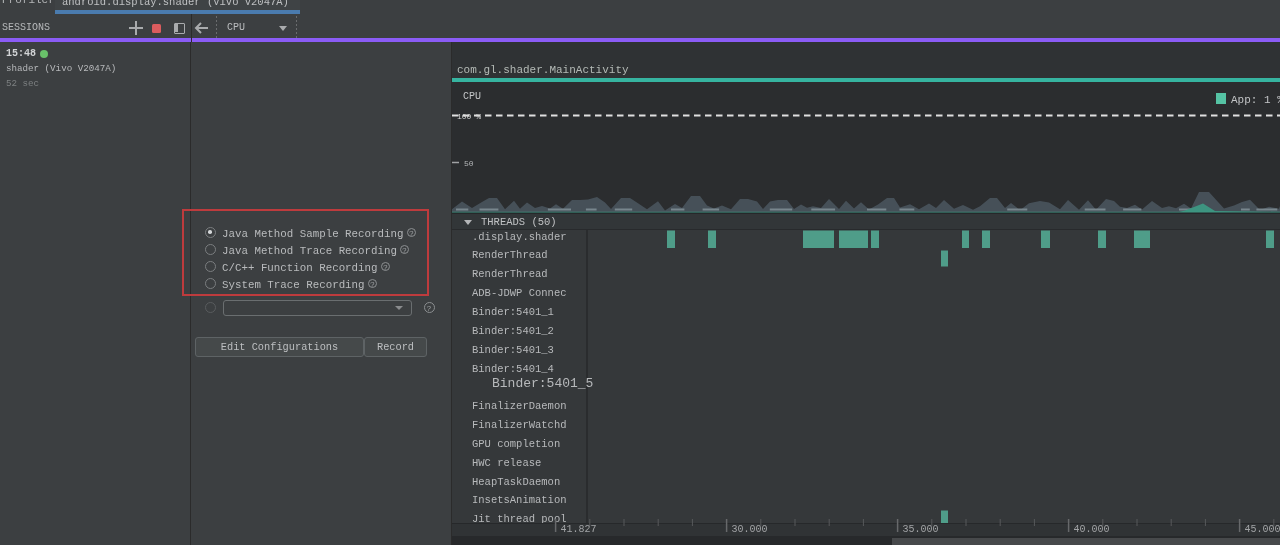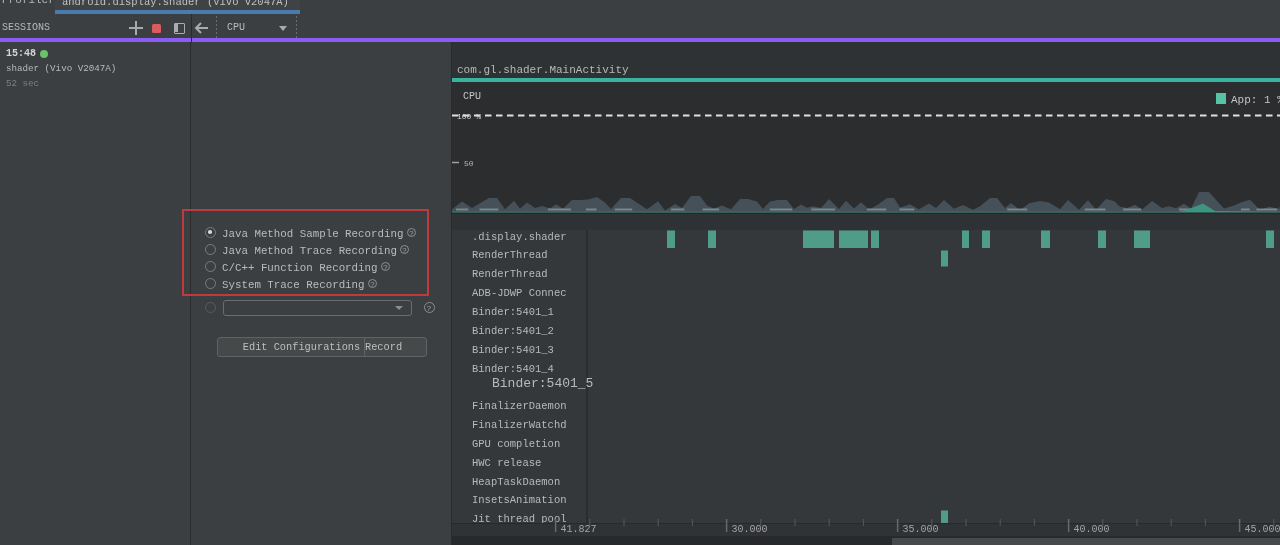--- a/index.html
+++ b/index.html
@@ -65,22 +65,22 @@
   <div class="abs" style="left:14px;top:236px;width:11px;height:11px;border:1.5px solid #7b7e80;border-radius:50%;"></div>
   <span class="abs" style="left:31px;top:236.5px;font-size:10.8px;color:#b9bbbd;">System Trace Recording</span>
   <div class="abs" style="left:177px;top:237px;width:9px;height:9px;border:1px solid #8c8f91;border-radius:50%;font-size:8px;color:#9c9fa1;text-align:center;line-height:9px;">?</div>
 
   <div class="abs" style="left:14px;top:259.5px;width:11px;height:11px;border:1.5px solid #595c5e;border-radius:50%;"></div>
   <div class="abs" style="left:31.5px;top:257.5px;width:189px;height:16px;border:1px solid #6a6e70;border-radius:3px;">
     <div class="abs" style="right:8px;top:5.5px;width:0;height:0;border-left:4px solid transparent;border-right:4px solid transparent;border-top:4px solid #8a8c8e;"></div>
   </div>
   <div class="abs" style="left:232.5px;top:260px;width:11px;height:11px;border:1px solid #8c8f91;border-radius:50%;font-size:8px;color:#9c9fa1;text-align:center;line-height:11px;">?</div>
 
-  <div class="abs" style="left:26px;top:294.5px;width:169px;height:20px;background:#45494a;border:1px solid #5e6365;border-radius:3px;font-size:10.3px;color:#bdbfc1;text-align:center;line-height:18px;">Edit Configurations</div>
-  <div class="abs" style="left:173px;top:294.5px;width:63px;height:20px;background:#45494a;border:1px solid #5e6365;border-radius:3px;font-size:10.3px;color:#bdbfc1;text-align:left;line-height:18px;">Record</div>
+  <div class="abs" style="left:4px;top:294.5px;width:169px;height:20px;background:#45494a;border:1px solid #5e6365;border-radius:3px;font-size:10.3px;color:#bdbfc1;text-align:center;line-height:18px;">Edit Configurations</div>
+  <div class="abs" style="left:173px;top:294.5px;width:63px;height:20px;background:#45494a;border:1px solid #5e6365;border-radius:3px;font-size:10.3px;color:#bdbfc1;text-align:center;line-height:18px;">Record</div>
 </div>
 <div class="abs" style="left:451px;top:42px;width:1px;height:503px;background:#2b2b2b;"></div>
 
 <div class="abs" style="left:452px;top:42px;width:828px;height:503px;background:#2f3234;">
 
   <span class="abs" style="left:5px;top:22px;font-size:11px;color:#b4bab6;">com.gl.shader.MainActivity</span>
   <div class="abs" style="left:0;top:35.5px;width:828px;height:4.5px;background:#36b4a0;"></div>
 
   <svg class="abs" style="left:0;top:40px;" width="828" height="132" viewBox="0 0 828 132">
     <rect x="0" y="0" width="828" height="132" fill="#2b2d2f"></rect>
@@ -113,20 +113,24 @@
     </g>
 
     <path d="M0,130 L727,130 L733,128.5 L751,121.5 L763,129 L828,130 L828,132 L0,132 Z" fill="#3d9480"></path>
     <path d="M0,129.6 L828,129.6 L828,131 L0,131 Z" fill="#3e9c86" opacity="0.45"></path>
     <rect x="0" y="130.5" width="828" height="1.5" fill="#26282a"></rect>
 
     <rect x="764" y="11" width="10" height="11" fill="#55c3a4"></rect>
     <text x="779" y="20.5" font-family="Liberation Mono,monospace" font-size="11" fill="#c3c5c7">App: 1 %</text>
   </svg>
 
+  <div class="abs" style="left:0;top:171.5px;width:828px;height:16px;background:#323638;border-bottom:1px solid #282a2c;">
+    <div class="abs" style="left:12px;top:6px;width:0;height:0;border-left:4.5px solid transparent;border-right:4.5px solid transparent;border-top:5px solid #b4b6b8;"></div>
+    <span class="abs" style="left:29px;top:2px;font-size:10.5px;color:#c0c2c4;">THREADS (50)</span>
+  </div>
 
   <div class="abs" style="left:0;top:187.5px;width:828px;height:293px;background:#35383a;overflow:hidden;">
     <div class="abs" style="left:134px;top:0;width:1.5px;height:293px;background:#2a2c2e;"></div>
 
     <span class="abs" style="left:20px;top:1px;font-size:10.5px;color:#b7b9bb;">.display.shader</span>
     <span class="abs" style="left:20px;top:19.9px;font-size:10.5px;color:#b7b9bb;">RenderThread</span>
     <span class="abs" style="left:20px;top:38.7px;font-size:10.5px;color:#b7b9bb;">RenderThread</span>
     <span class="abs" style="left:20px;top:57.6px;font-size:10.5px;color:#b7b9bb;">ADB-JDWP Connec</span>
     <span class="abs" style="left:20px;top:76.4px;font-size:10.5px;color:#b7b9bb;">Binder:5401_1</span>
     <span class="abs" style="left:20px;top:95.3px;font-size:10.5px;color:#b7b9bb;">Binder:5401_2</span>

